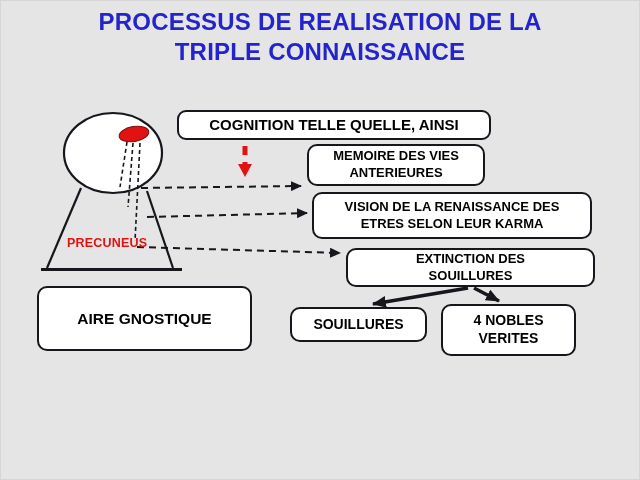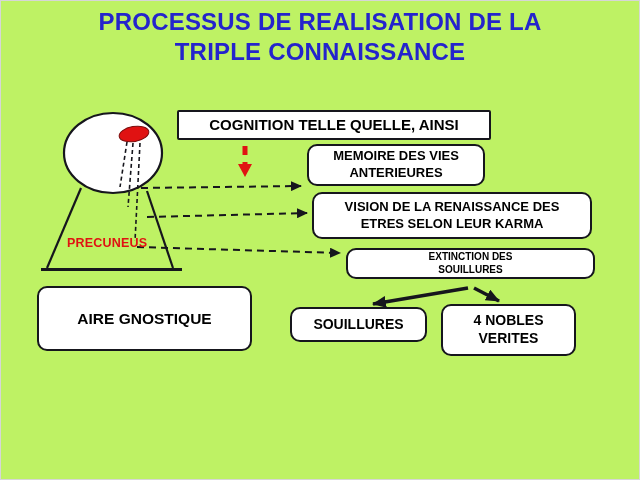--- a/index.html
+++ b/index.html
@@ -2,41 +2,41 @@
 <html style="--title_blue: #2424CC; --accent_red: #E01212; --ink: #16161D;"><head>
 <meta charset="utf-8">
 <style>
   :root{
     --title_blue:#2424CC;
     --accent_red:#E01212;
     --ink:#16161D;
   }
   html,body{margin:0;padding:0;background:#fff;}
   .stage{
-    position:relative;width:640px;height:480px;background:#bef264;
+    position:relative;width:640px;height:480px;background:#e5e5e5;
     overflow:hidden;border:1px solid #d6d6d6;box-sizing:border-box;
     font-family:"Liberation Sans",sans-serif;
   }
   .title{
     position:absolute;top:6px;left:0;right:0;text-align:center;
     color:var(--title_blue);font-weight:bold;font-size:24px;line-height:30px;
     letter-spacing:.2px;
   }
   .title span{display:block;}
   .diagram-svg{position:absolute;left:0;top:0;z-index:1;pointer-events:none;}
   .box{
     position:absolute;z-index:2;display:flex;align-items:center;justify-content:center;
     text-align:center;white-space:pre-line;font-weight:bold;color:#000;
     background:#fff;border:2px solid var(--ink);border-radius:10px;
     box-sizing:border-box;line-height:1.28;padding:2px 6px;
   }
-  .box-cognition{left:176px;top:109px;width:314px;height:30px;font-size:15px;border-radius:2px;}
+  .box-cognition{left:176px;top:109px;width:314px;height:30px;font-size:15px;border-radius:9px;}
   .box-memoire{left:306px;top:143px;width:178px;height:42px;font-size:13px;}
   .box-vision{left:311px;top:191px;width:280px;height:47px;font-size:13px;}
-  .box-extinction{left:345px;top:247px;width:249px;height:31px;font-size:10px;}
+  .box-extinction{left:345px;top:247px;width:249px;height:39px;font-size:13px;}
   .box-aire{left:36px;top:285px;width:215px;height:65px;font-size:15.5px;border-radius:10px;border-width:2.5px;}
   .box-souillures{left:289px;top:306px;width:137px;height:35px;font-size:14px;}
   .box-nobles{left:440px;top:303px;width:135px;height:52px;font-size:14px;}
   .precuneus{
     position:absolute;left:66px;top:235px;z-index:2;
     color:var(--accent_red);font-weight:bold;font-size:12.5px;letter-spacing:.2px;
   }
 </style>
 </head>
 <body>

